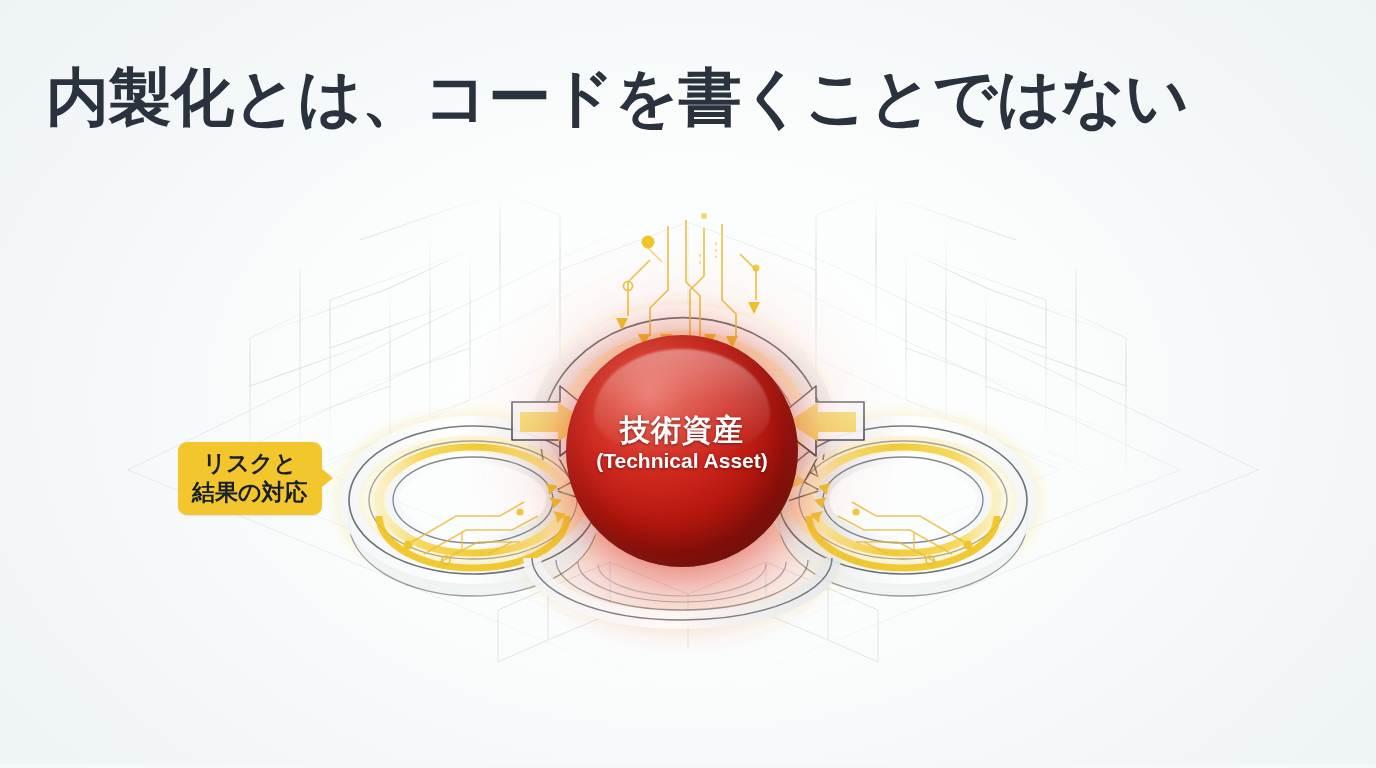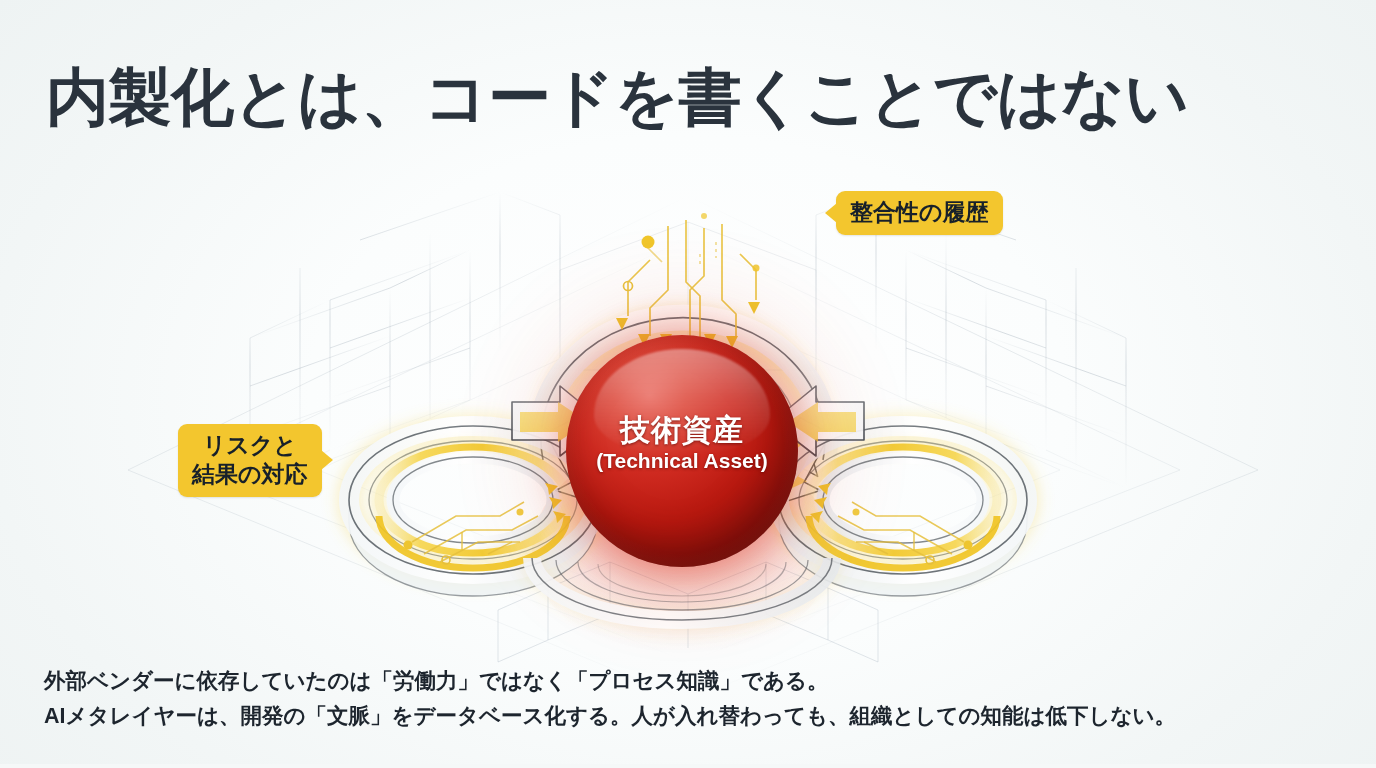--- a/index.html
+++ b/index.html
@@ -90,21 +90,21 @@
   }
   .callout .tail{
     position:absolute;width:0;height:0;
   }
   .callout.top{left:836px;top:191px;}
   .callout.top .tail{
     left:-11px;top:50%;margin-top:-10px;
     border-top:10px solid transparent;border-bottom:10px solid transparent;
     border-right:12px solid #f3c62e;
   }
-  .callout.left{left:178px;top:424px;}
+  .callout.left{left:178px;top:442px;}
   .callout.left .tail{
     right:-11px;top:50%;margin-top:-10px;
     border-top:10px solid transparent;border-bottom:10px solid transparent;
     border-left:12px solid #f3c62e;
   }
   .callout.right{left:1068px;top:442px;}
   .callout.right .tail{
     left:-11px;top:50%;margin-top:-10px;
     border-top:10px solid transparent;border-bottom:10px solid transparent;
     border-right:12px solid #f3c62e;
@@ -388,30 +388,22 @@
       <div class="sphere"></div>
       <div class="sphere-gloss"></div>
       <div class="sphere-rim"></div>
       <div class="sphere-label">
         <div class="jp">技術資産</div>
         <div class="en">(Technical Asset)</div>
       </div>
     </div>
   </div>
 
-  <div class="callout top">
-    <span class="tail"></span>
-    <div>整合性の履歴</div>
-  </div>
 
   <div class="callout left">
     <span class="tail"></span>
     <div>リスクと</div>
     <div>結果の対応</div>
   </div>
 
 
-  <div class="caption">
-    <div>外部ベンダーに依存していたのは「労働力」ではなく「プロセス知識」である。</div>
-    <div>AIメタレイヤーは、開発の「文脈」をデータベース化する。人が入れ替わっても、組織としての知能は低下しない。</div>
-  </div>
 
 </div>
 
 </body></html>

